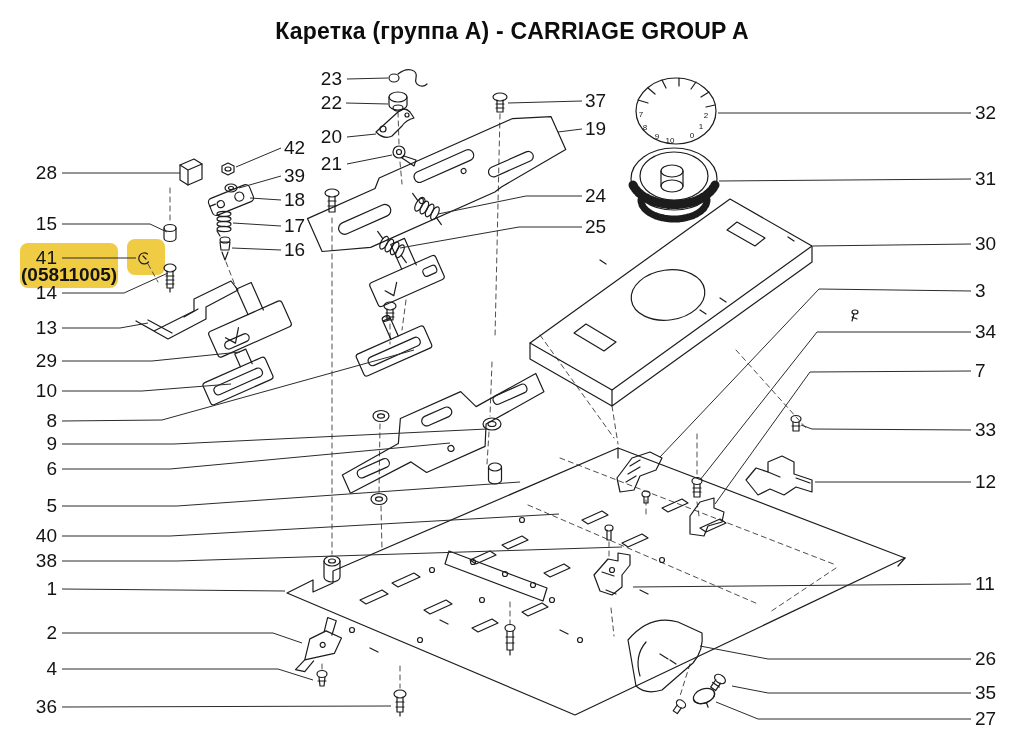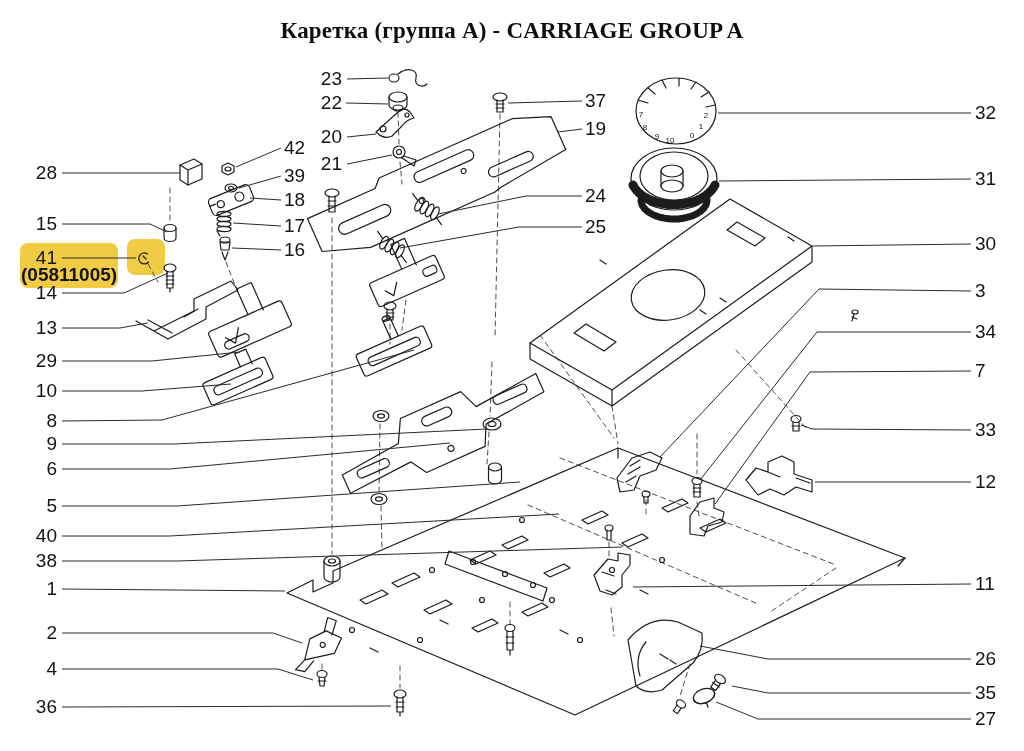--- a/index.html
+++ b/index.html
@@ -1,19 +1,19 @@
 <!DOCTYPE html>
 <html><head>
 <meta charset="utf-8">
 <style>
   html,body{margin:0;padding:0;background:#ffffff;}
   #stage{position:relative;width:1024px;height:751px;background:#ffffff;overflow:hidden;
          font-family:"Liberation Sans",sans-serif;}
   #title-bar{position:absolute;top:18px;left:0;width:100%;text-align:center;
-             font-weight:bold;font-size:23px;color:#0d0d0d;letter-spacing:.2px;font-family:Liberation Serif, serif;}
+             font-weight:bold;font-size:23px;color:#0d0d0d;letter-spacing:.2px;}
   #title-bar span{white-space:pre;}
   svg{position:absolute;top:0;left:0;}
   .art{stroke:#1c1c1c;fill:none;stroke-width:1.2;stroke-linejoin:round;stroke-linecap:round;}
   .dash{stroke:#3a3a3a;fill:none;stroke-width:0.9;stroke-dasharray:5 4;}
   .leader{stroke:#2b2b2b;fill:none;stroke-width:1;}
   .callout{font-family:"Liberation Sans",sans-serif;font-size:19px;fill:#141414;}
   .callout.bold{font-weight:bold;}
   .dialnum{font-family:"Liberation Sans",sans-serif;font-size:8px;fill:#111;}
   .knurl{stroke:#1c1c1c;fill:none;}
 </style>

